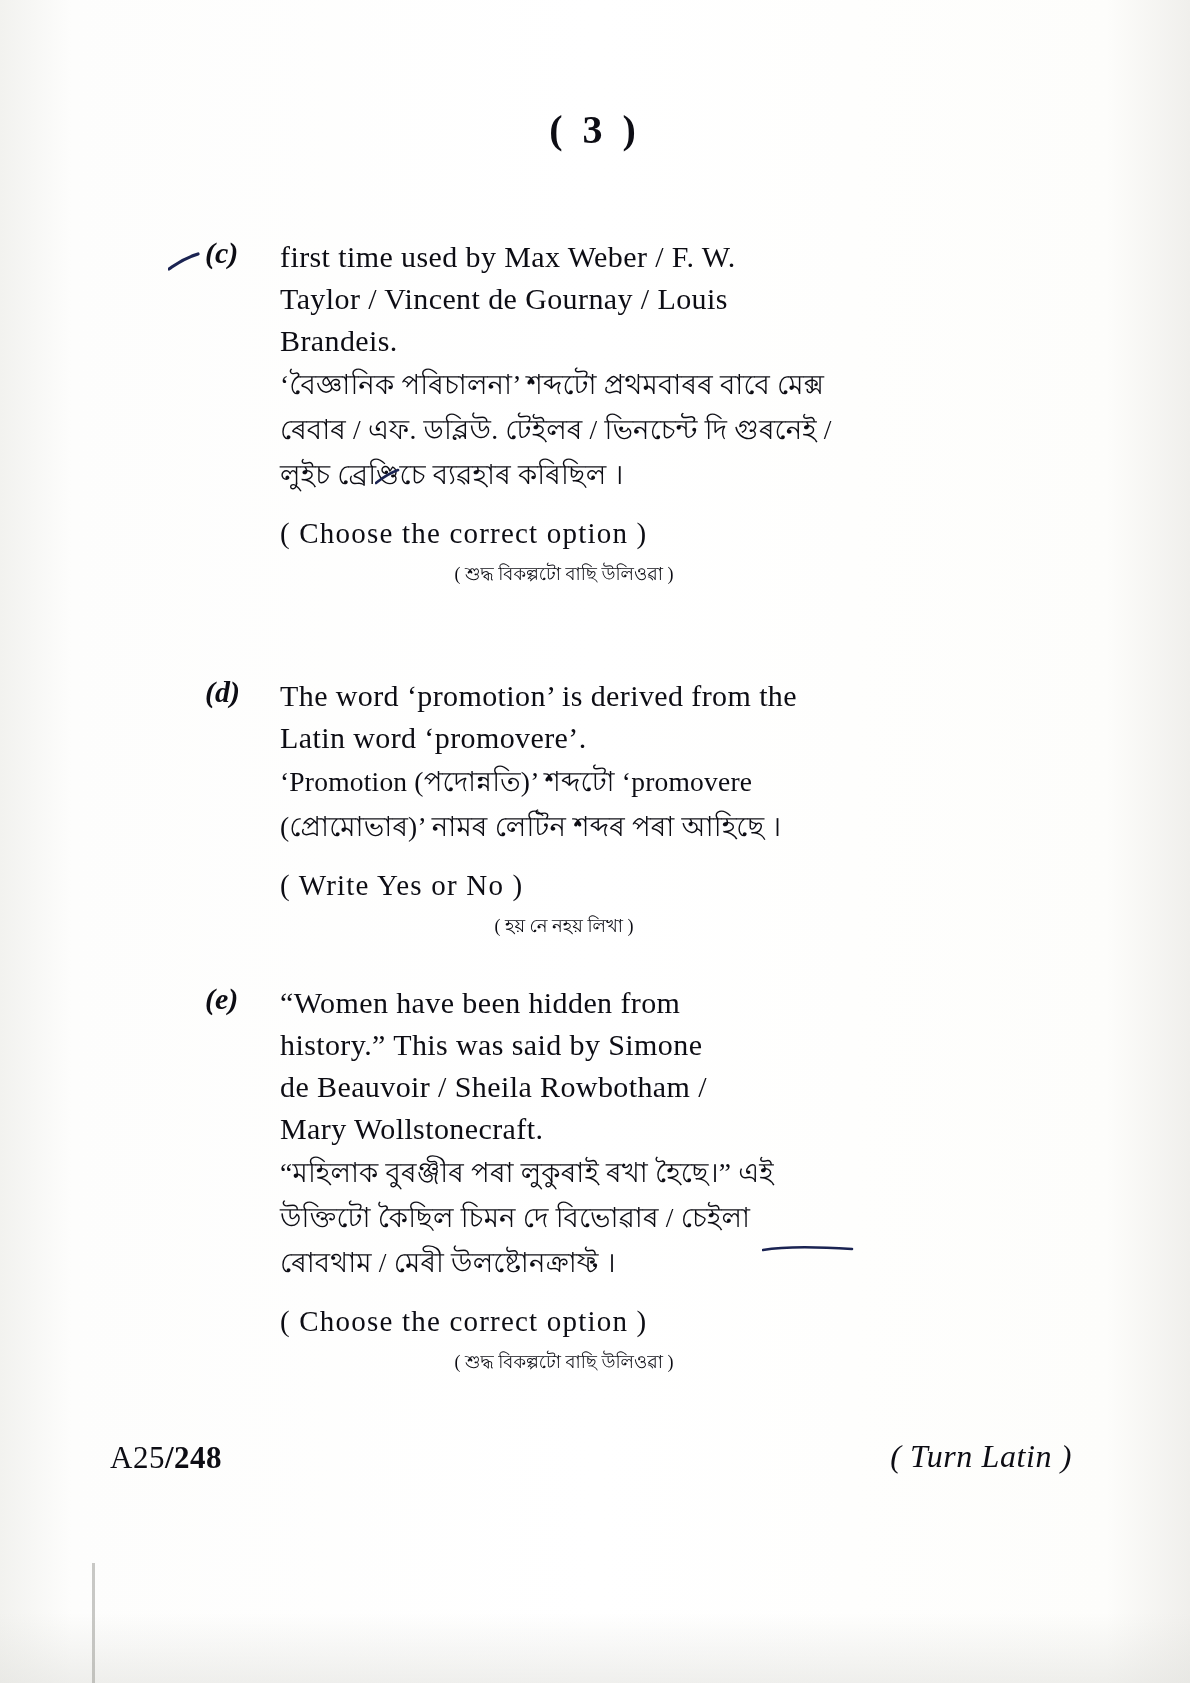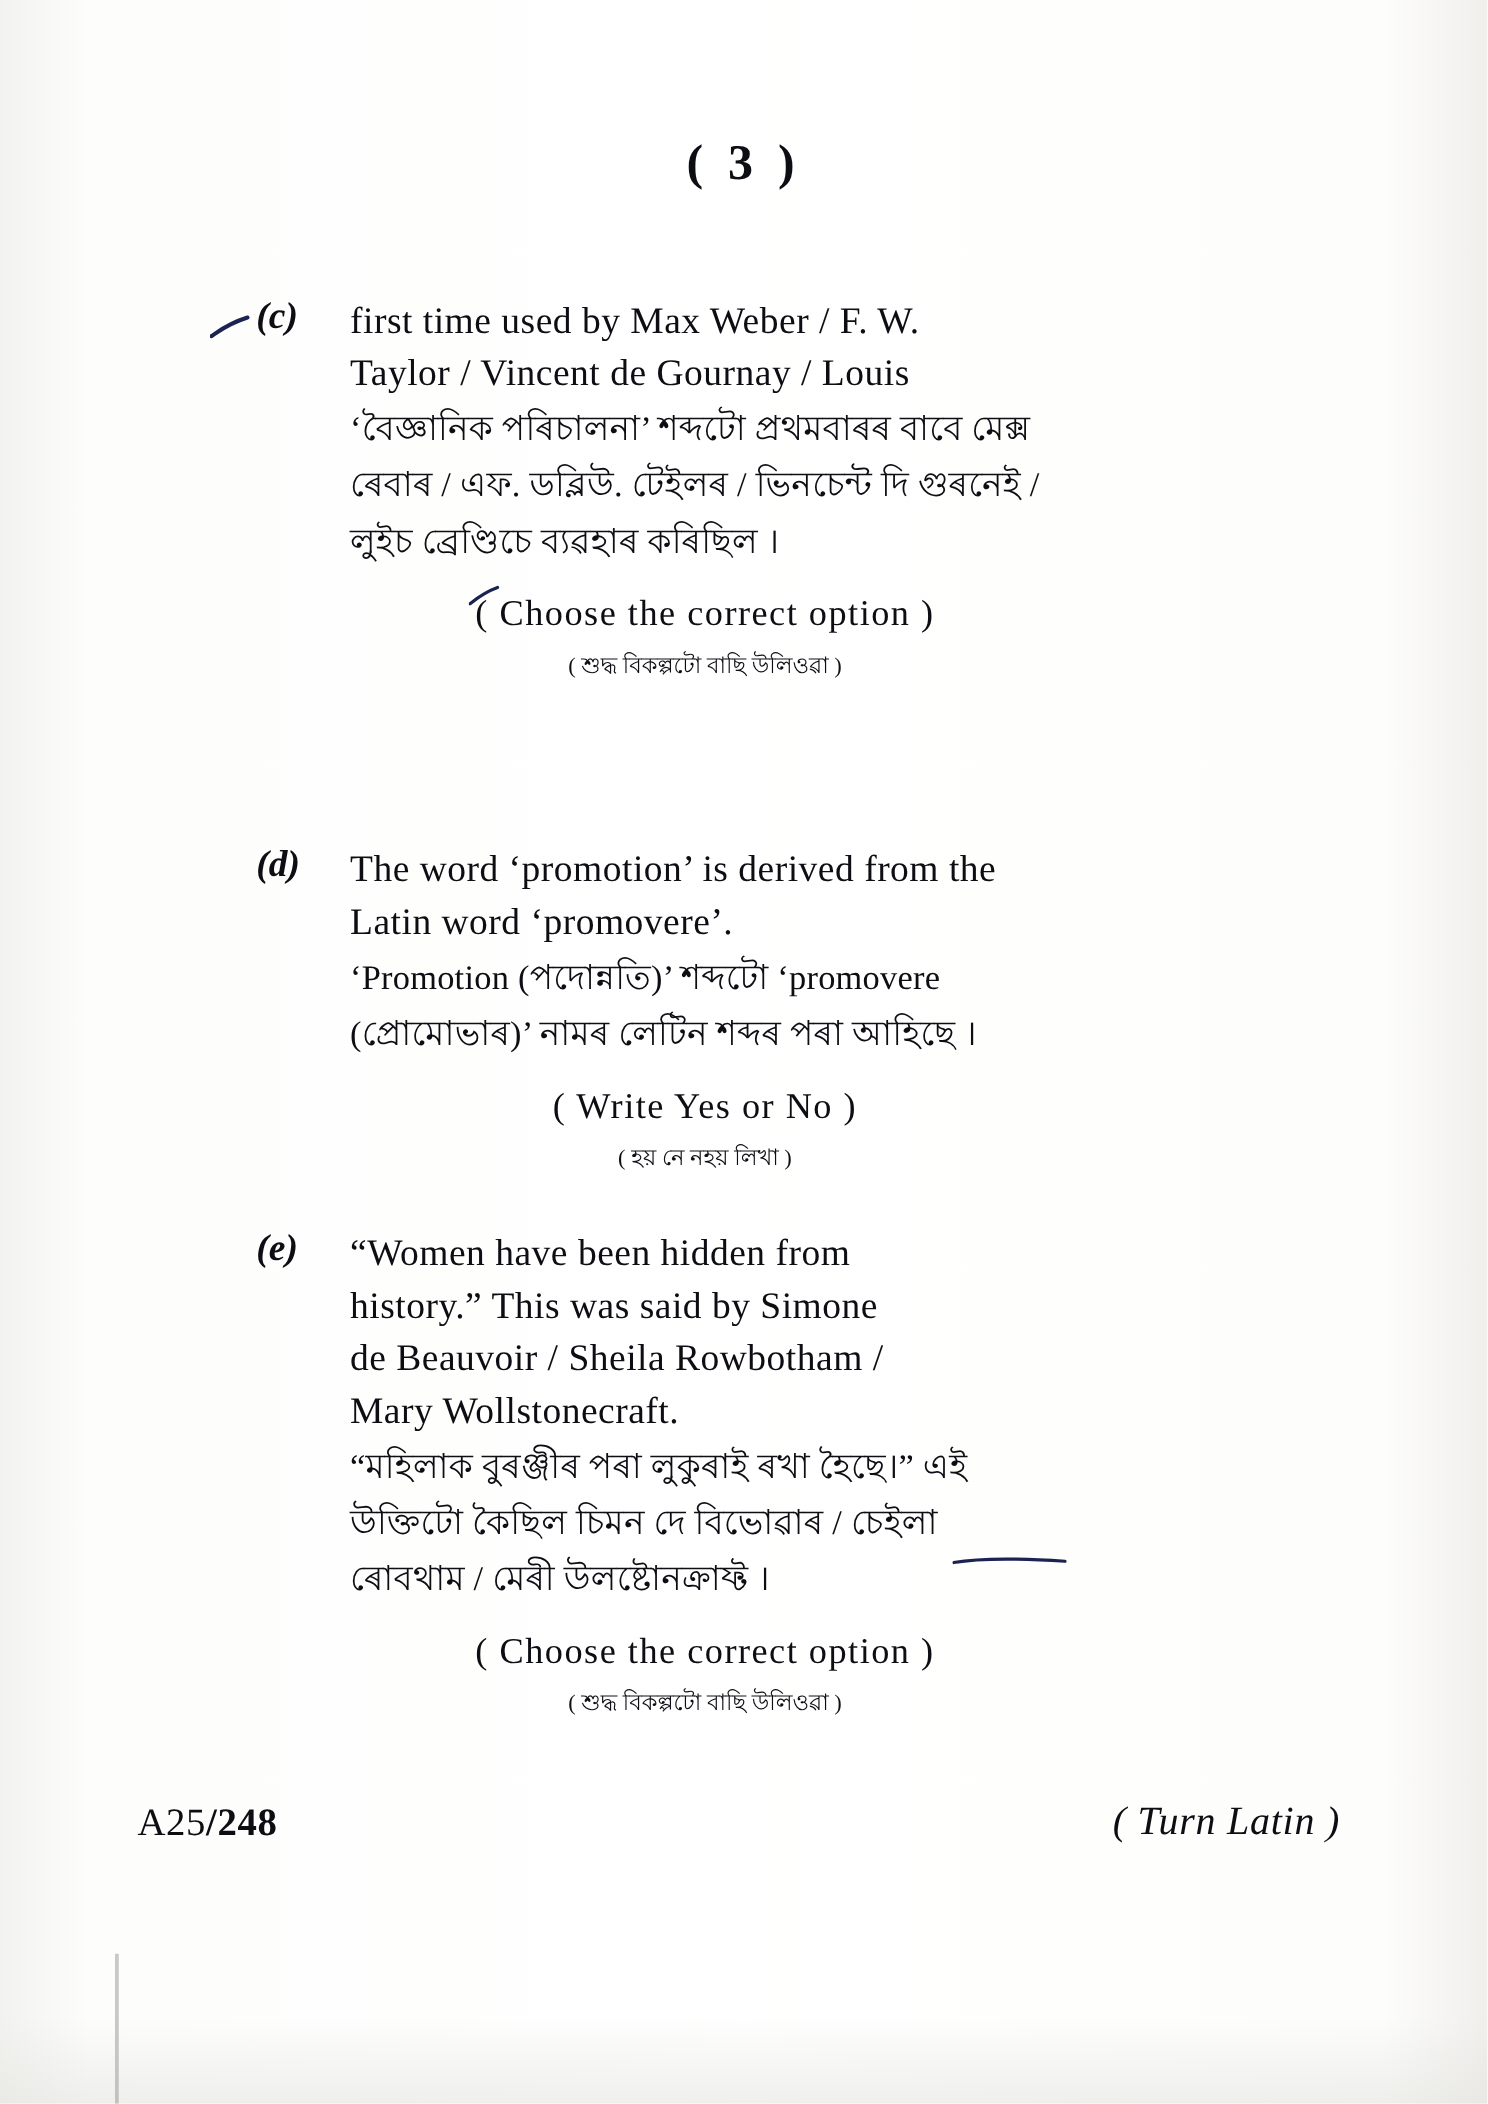--- a/index.html
+++ b/index.html
@@ -104,21 +104,21 @@
   }
   .as-line {
     display: block;
     white-space: nowrap;
   }
 
   .instr {
     font-family: "Liberation Serif", serif;
     font-size: 29px;
     line-height: 40px;
-    text-align: center;
+    text-align: left;
     letter-spacing: 1.2px;
     margin-top: 16px;
     padding-right: 2px;
   }
   .instr-as {
     font-family: Liberation Serif, serif;
     font-size: 18px;
     line-height: 38px;
     text-align: center;
     margin-top: 2px;
@@ -182,20 +182,21 @@
 <div class="content">
 
   <div class="page-number">( 3 )</div>
 
   <div class="qblock" style="top:236px;">
     <div class="qlabel">(c)</div>
     <div class="qbody">
       <div class="en">
         <span class="spread">first time used by Max Weber / F. W.</span>
         <span class="spread">Taylor / Vincent de Gournay / Louis</span>
+        <span class="spread">Brandeis.</span>
       </div>
       <div class="as">
         <span class="as-line">‘বৈজ্ঞানিক  পৰিচালনা’  শব্দটো  প্ৰথমবাৰৰ  বাবে  মেক্স</span>
         <span class="as-line">ৰেবাৰ / এফ. ডব্লিউ. টেইলৰ / ভিনচেন্ট দি গুৰনেই /</span>
         <span class="as-line">লুইচ ব্ৰেণ্ডিচে ব্যৱহাৰ কৰিছিল ।</span>
       </div>
       <div class="instr">( Choose the correct option )</div>
       <div class="instr-as">( শুদ্ধ বিকল্পটো বাছি উলিওৱা )</div>
     </div>
   </div>

